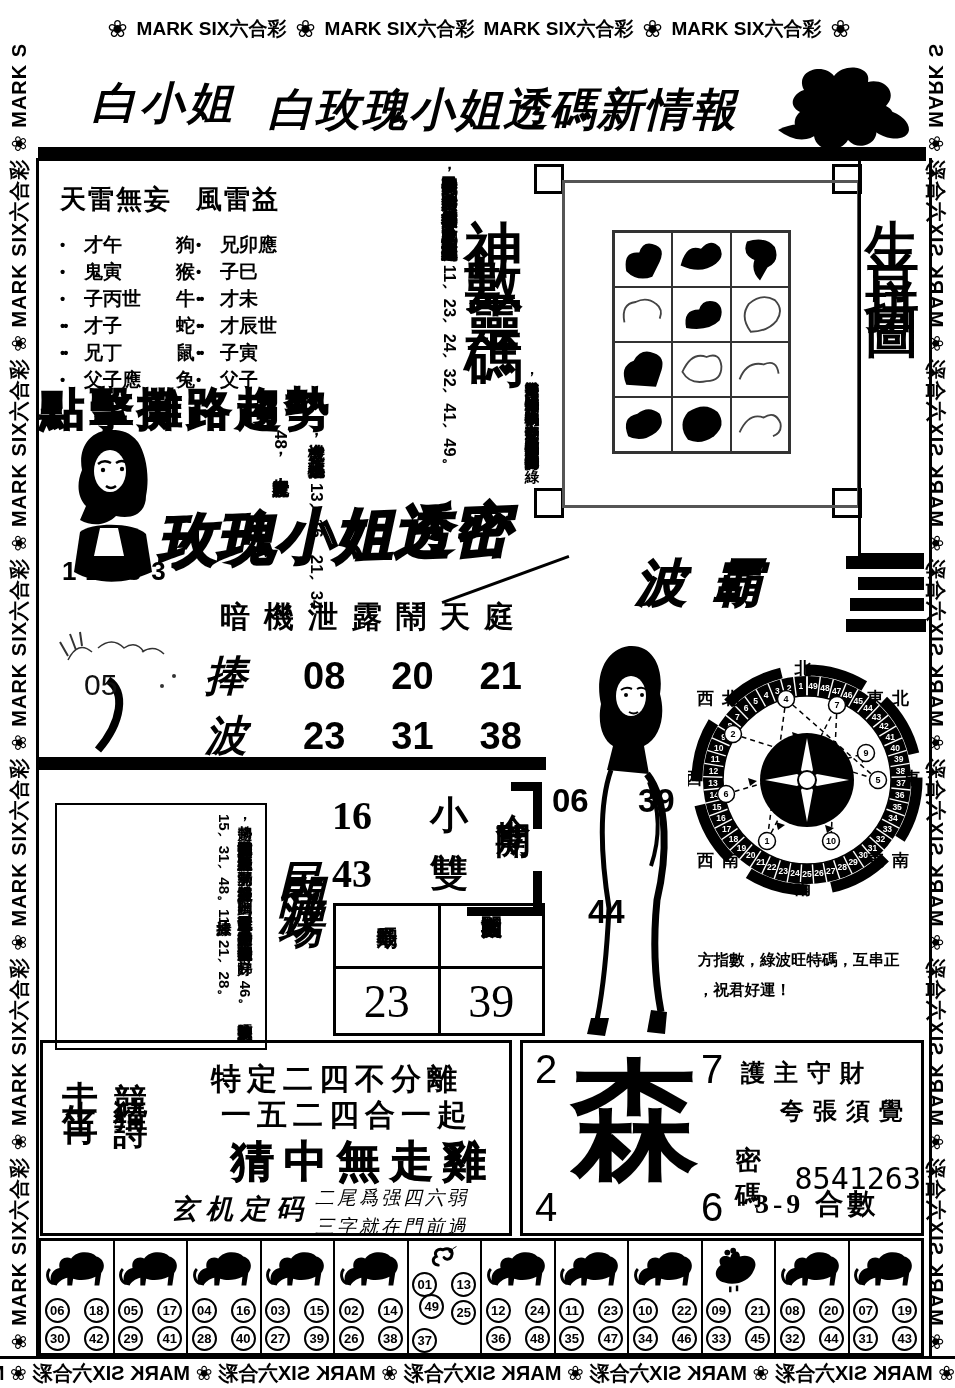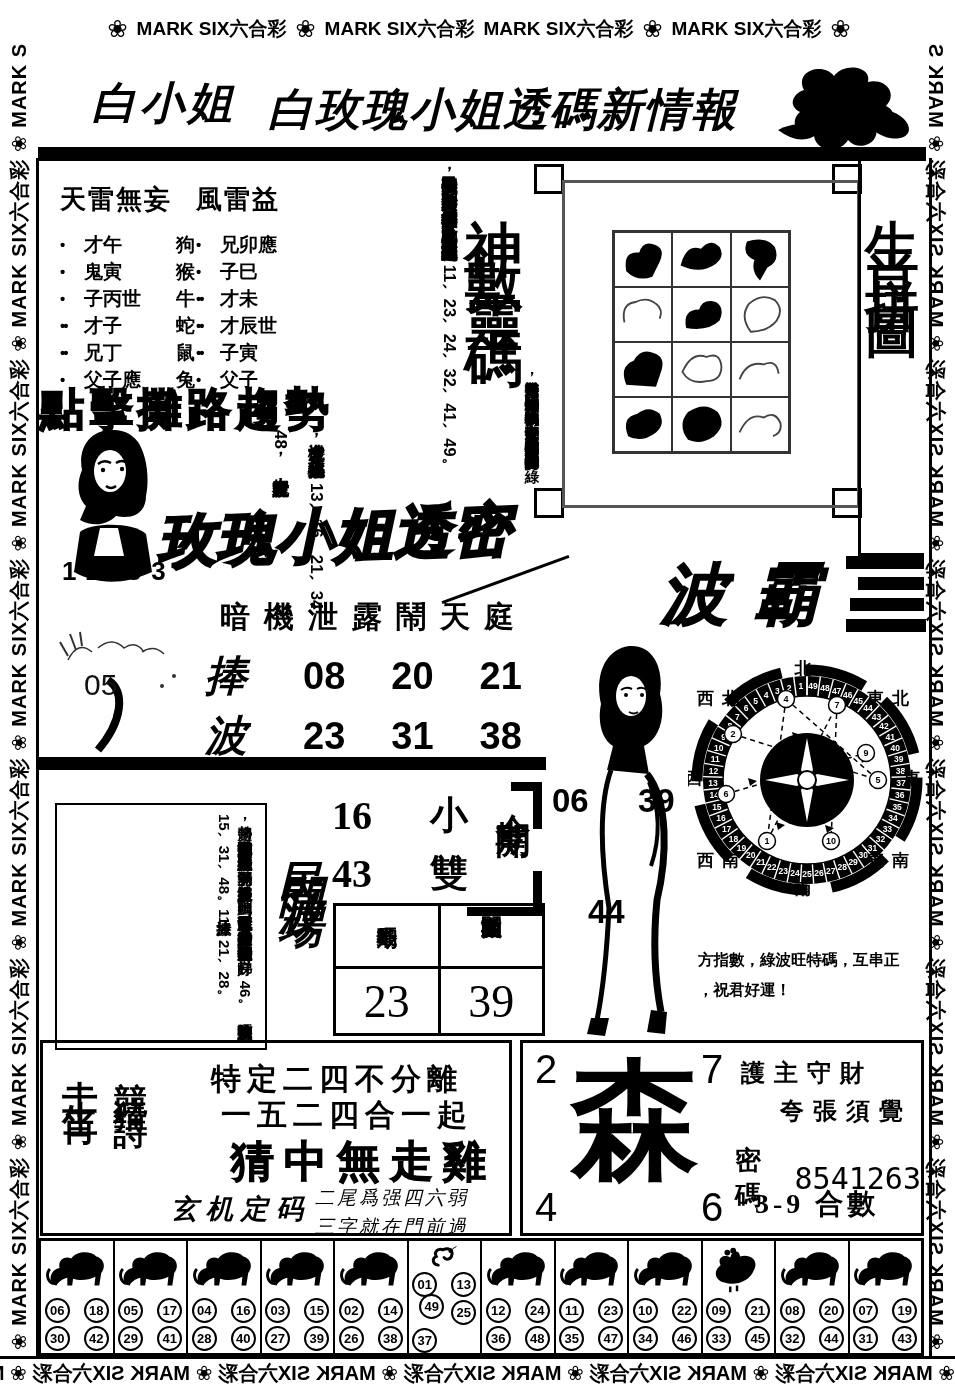--- a/index.html
+++ b/index.html
@@ -77,22 +77,22 @@
   .pframe{left:562px;top:180px;width:292px;height:322px;border:3px solid #555;}
   .pgrid{left:612px;top:230px;width:179px;height:224px;display:grid;grid-template-columns:repeat(3,1fr);
          grid-template-rows:repeat(4,1fr);border:2px solid #333;box-sizing:border-box;}
   .pcell{border:1px solid #333;display:flex;align-items:center;justify-content:center;overflow:hidden;}
   .ptitlebox{left:858px;top:160px;width:66px;height:396px;border-left:3px solid #000;border-bottom:3px solid #000;
              box-sizing:border-box;display:flex;align-items:flex-start;justify-content:center;}
   .ptitle{font-size:54px;font-weight:bold;letter-spacing:30px;padding-top:16px;}
   
   .stripes{left:846px;top:556px;width:80px;height:96px;}
   .stripes div{background:#000;height:13px;margin-bottom:8px;}
-  .boba-h{left:636px;top:550px;font-size:66px;font-weight:bold;font-style:italic;letter-spacing:26px;white-space:nowrap;
-          font-family:"Liberation Serif","DejaVu Serif",serif;margin-left:25px;-webkit-text-stroke:1.5px #000;}
+  .boba-h{left:636px;top:550px;font-size:50px;font-weight:bold;font-style:italic;letter-spacing:26px;white-space:nowrap;
+          font-family:"Liberation Serif","DejaVu Serif",serif;-webkit-text-stroke:1.5px #000;}
   .bn{font-size:33px;font-weight:bold;}
   .bnote{left:698px;top:945px;width:228px;font-size:15.5px;line-height:1.95;font-weight:bold;}
   
   .poembox{left:40px;top:1040px;width:472px;height:196px;border:3px solid #000;box-sizing:border-box;}
   .poem-t1{position:absolute;left:12px;top:8px;font-size:36px;font-weight:bold;letter-spacing:10px;height:182px;
            font-family:"Liberation Serif","DejaVu Serif",serif;}
   .poem-t2{position:absolute;left:64px;top:12px;font-size:34px;font-weight:bold;letter-spacing:16px;height:178px;
            font-family:"Liberation Serif","DejaVu Serif",serif;}
   .poem-l1{position:absolute;left:168px;top:16px;font-size:30px;font-weight:bold;letter-spacing:6px;white-space:nowrap;
            font-family:"Liberation Serif","DejaVu Serif",serif;}

